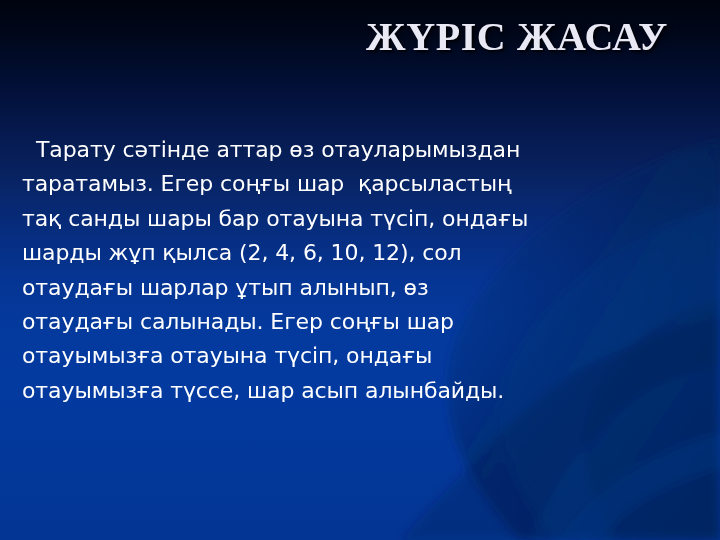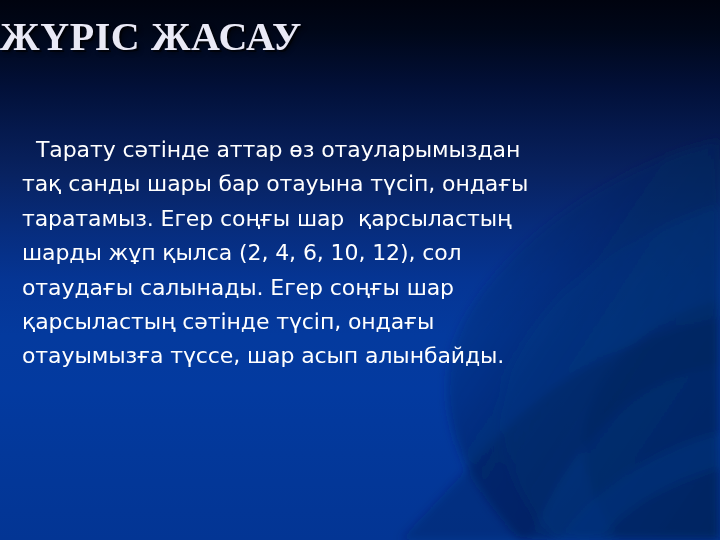--- a/index.html
+++ b/index.html
@@ -42,21 +42,21 @@
     width: 720px;
     height: 540px;
   }
 
   
   #title-block {
     position: absolute;
     left: 0;
     top: 14px;
     width: 668px;
-    text-align: left;
+    text-align: right;
   }
   .title-line {
     font-family: "Liberation Serif", "DejaVu Serif", serif;
     font-weight: bold;
     font-size: 40px;
     line-height: 45px;
     letter-spacing: 0.6px;
     color: #e9e9f6;
     text-shadow: 2px 2px 0 rgba(0,0,0,0.55), 3px 3px 4px rgba(0,0,0,0.45);
     white-space: nowrap;
@@ -114,21 +114,22 @@
       </g>
     </svg>
   </div>
 
   <div id="title-block">
     <div class="title-line">ЖҮРІС ЖАСАУ</div>
   </div>
 
   <div id="body-block">
     <div class="body-line indent">Тарату сәтінде аттар өз отауларымыздан</div>
+    <div class="body-line">таратамыз. Егер соңғы шар  қарсыластың</div>
     <div class="body-line">тақ санды шары бар отауына түсіп, ондағы</div>
-    <div class="body-line">таратамыз. Егер соңғы шар  қарсыластың</div>
     <div class="body-line">шарды жұп қылса (2, 4, 6, 10, 12), сол</div>
+    <div class="body-line">отаудағы шарлар ұтып алынып, өз</div>
     <div class="body-line">отаудағы салынады. Егер соңғы шар</div>
-    <div class="body-line">қарсыластың сәтінде түсіп, ондағы</div>
+    <div class="body-line">отауымызға отауына түсіп, ондағы</div>
     <div class="body-line">отауымызға түссе, шар асып алынбайды.</div>
   </div>
 
 </div>
 
 </body></html>

